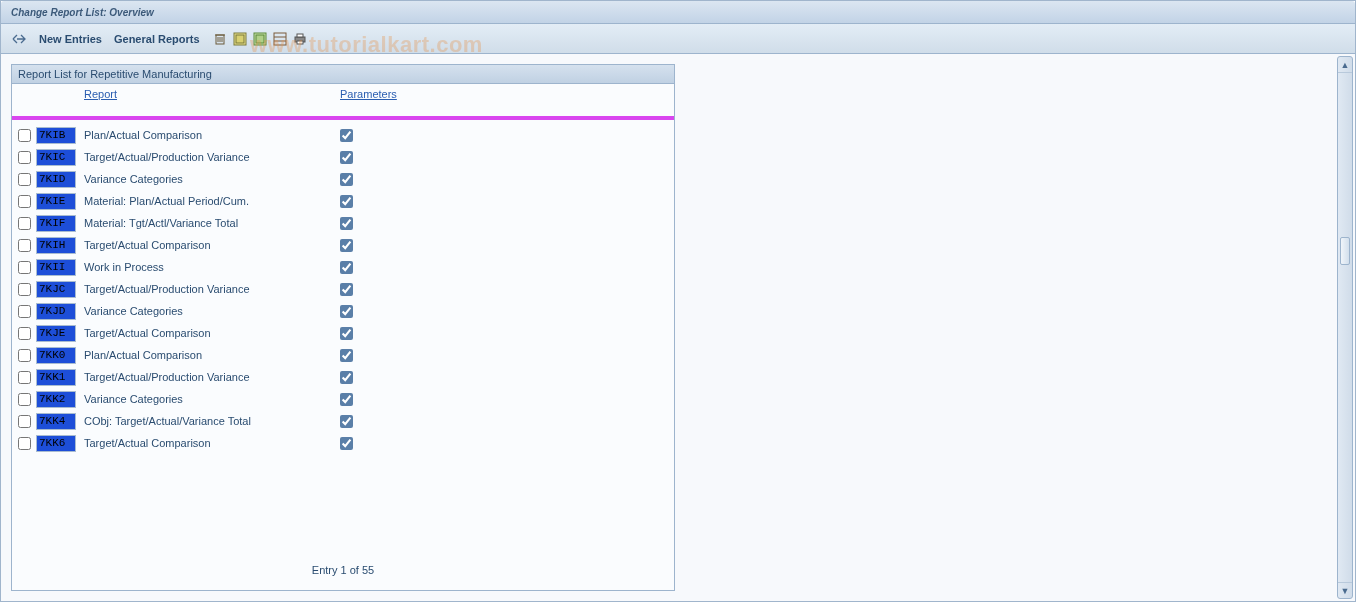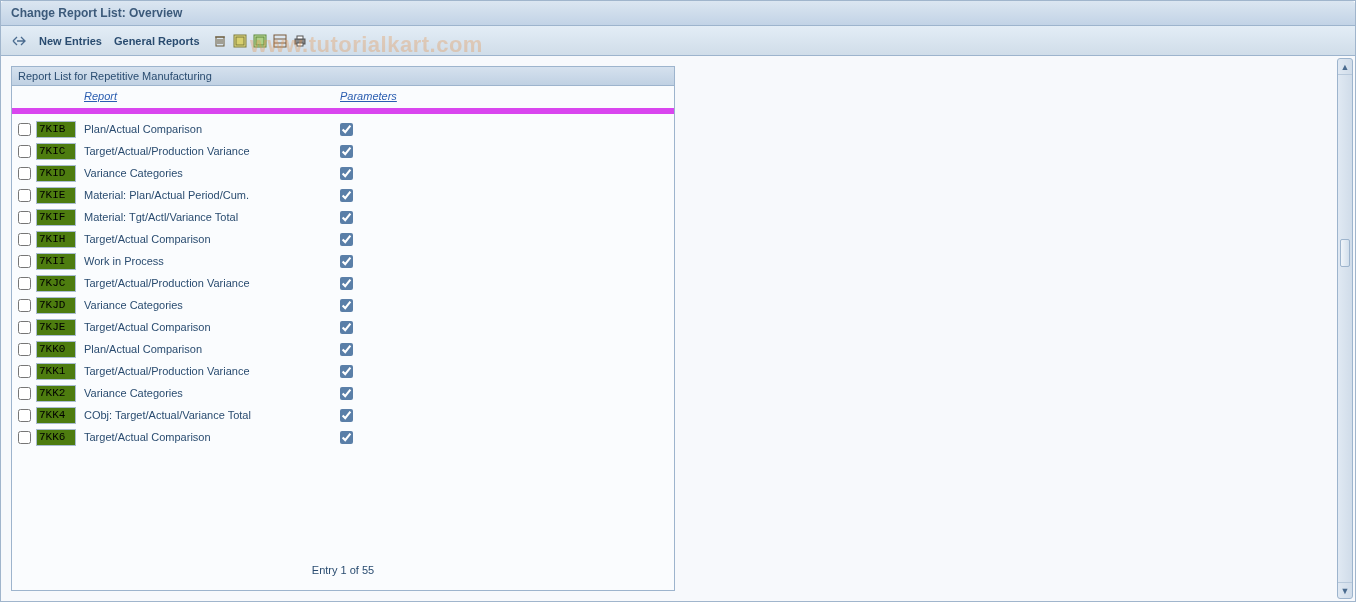--- a/index.html
+++ b/index.html
@@ -19,22 +19,23 @@
       display: flex;
       flex-direction: column;
     }
     .titlebar {
       background: linear-gradient(to bottom, #dbe6f1 0%, #c2d3e6 100%);
       border-bottom: 1px solid #9db4cd;
       padding: 5px 10px;
       border-radius: 3px 3px 0 0;
     }
     .titlebar-text {
+      font-style: italic;
       font-weight: bold;
-      font-size: 12px;
+      font-size: 10px;
       color: #3c5a7a;
     }
     .toolbar {
       background: linear-gradient(to bottom, #e3edf6 0%, #d0dde9 100%);
       border-bottom: 1px solid #9db4cd;
       padding: 4px 10px;
       display: flex;
       align-items: center;
       gap: 12px;
       height: 30px;
@@ -72,23 +73,22 @@
       flex-direction: column;
     }
     .panel-header {
       background: linear-gradient(to bottom, #d5e1ee 0%, #c0d1e3 100%);
       border-bottom: 1px solid #9db4cd;
       padding: 3px 6px;
       color: #2a4c70;
     }
     .col-headers {
       display: flex;
-      padding: 4px 6px 6px 6px;
-      border-bottom: 6px solid #d946ef;
-      font-style: italic;
+      padding: 4px 6px 16px 6px;
+      border-bottom: 4px solid #d946ef;
     }
     .col-sel { width: 18px; }
     .col-code { width: 48px; }
     .col-report { width: 256px; color: #2a5db0; text-decoration: underline; }
     .col-params { width: 200px; color: #2a5db0; text-decoration: underline; }
     .rows {
       flex: 1;
       overflow: auto;
       padding: 4px 0;
     }
@@ -101,21 +101,21 @@
     .cell-sel { width: 18px; display:flex; align-items:center; }
     .cell-code {
       width: 44px;
       margin-right: 4px;
     }
     .code-input {
       width: 40px;
       font-family: "Courier New", monospace;
       font-size: 11px;
       border: 1px solid #a9bcd0;
-      background: #4d7c0f;
+      background: #1d4ed8;
       padding: 1px 2px;
       height: 17px;
     }
     .cell-report { width: 256px; color: #2a4c70; }
     .cell-params { width: 200px; display:flex; align-items:center; }
     input[type="checkbox"] {
       width: 13px; height: 13px;
       accent-color: #5a7fa8;
     }
     .footer-status {

